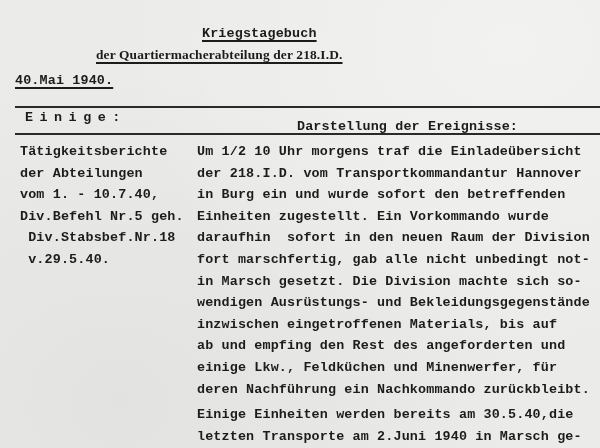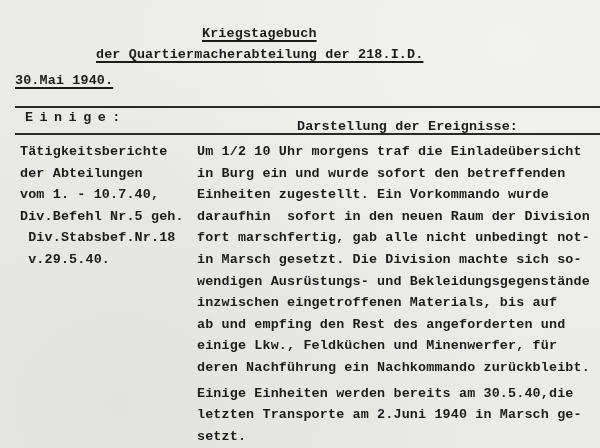--- a/index.html
+++ b/index.html
@@ -13,58 +13,59 @@
   .paper {
     position: absolute; left: 0; top: 0; width: 600px; height: 448px;
     background:
       radial-gradient(ellipse at 85% 10%, rgba(255,255,255,0.35), rgba(255,255,255,0) 55%),
       radial-gradient(ellipse at 20% 90%, rgba(200,200,198,0.25), rgba(200,200,198,0) 60%),
       #ebebe9;
   }
   .t { position: absolute; white-space: pre; font-size: 13.4px; line-height: 16px; font-weight: bold; letter-spacing: 0.15px; }
   .u { text-decoration: underline; text-decoration-thickness: 1.5px; text-underline-offset: 3px; }
   .title { left: 202px; top: 26px; }
-  .subtitle { left: 96px; top: 47px; }
+  .subtitle { left: 96px; top: 47px; font-family: Liberation Serif, serif; }
   .date { left: 15px; top: 73px; }
   .rule { position: absolute; left: 15px; width: 585px; height: 2px; background: #2a2a2a; }
   .rule.top { top: 106px; }
   .rule.bot { top: 133px; }
   .hdr-left { left: 25px; top: 110px; letter-spacing: 6.5px; }
   .hdr-right { left: 297px; top: 110px; margin-top: 9px; }
   .col-left { position: absolute; left: 20px; top: 141px; }
   .col-right { position: absolute; left: 197px; top: 141px; }
   .line { display: block; white-space: pre; font-size: 13.4px; line-height: 21.6px; height: 21.6px; font-weight: bold; letter-spacing: 0.15px; }
   .para-gap { height: 4px; }
 </style>
 </head>
 <body>
 
 <div class="paper">
 
   <div class="t u title">Kriegstagebuch</div>
   <div class="t u subtitle">der Quartiermacherabteilung der 218.I.D.</div>
-  <div class="t u date">30.Mai 1940.</div>
+  <div class="t u date">40.Mai 1940.</div>
 
   <div class="rule top"></div>
   <div class="t hdr-left">Einige:</div>
   <div class="t hdr-right">Darstellung der Ereignisse:</div>
   <div class="rule bot"></div>
 
   <div class="col-left">
     <span class="line">Tätigkeitsberichte</span>
     <span class="line">der Abteilungen</span>
     <span class="line">vom 1. - 10.7.40,</span>
     <span class="line">Div.Befehl Nr.5 geh.</span>
     <span class="line"> Div.Stabsbef.Nr.18</span>
     <span class="line"> v.29.5.40.</span>
   </div>
 
   <div class="col-right">
     <div>
       <span class="line">Um 1/2 10 Uhr morgens traf die Einladeübersicht</span>
+      <span class="line">der 218.I.D. vom Transportkommandantur Hannover</span>
       <span class="line">in Burg ein und wurde sofort den betreffenden</span>
       <span class="line">Einheiten zugestellt. Ein Vorkommando wurde</span>
       <span class="line">daraufhin  sofort in den neuen Raum der Division</span>
       <span class="line">fort marschfertig, gab alle nicht unbedingt not-</span>
       <span class="line">in Marsch gesetzt. Die Division machte sich so-</span>
       <span class="line">wendigen Ausrüstungs- und Bekleidungsgegenstände</span>
       <span class="line">inzwischen eingetroffenen Materials, bis auf</span>
       <span class="line">ab und empfing den Rest des angeforderten und</span>
       <span class="line">einige Lkw., Feldküchen und Minenwerfer, für</span>
       <span class="line">deren Nachführung ein Nachkommando zurückbleibt.</span>

